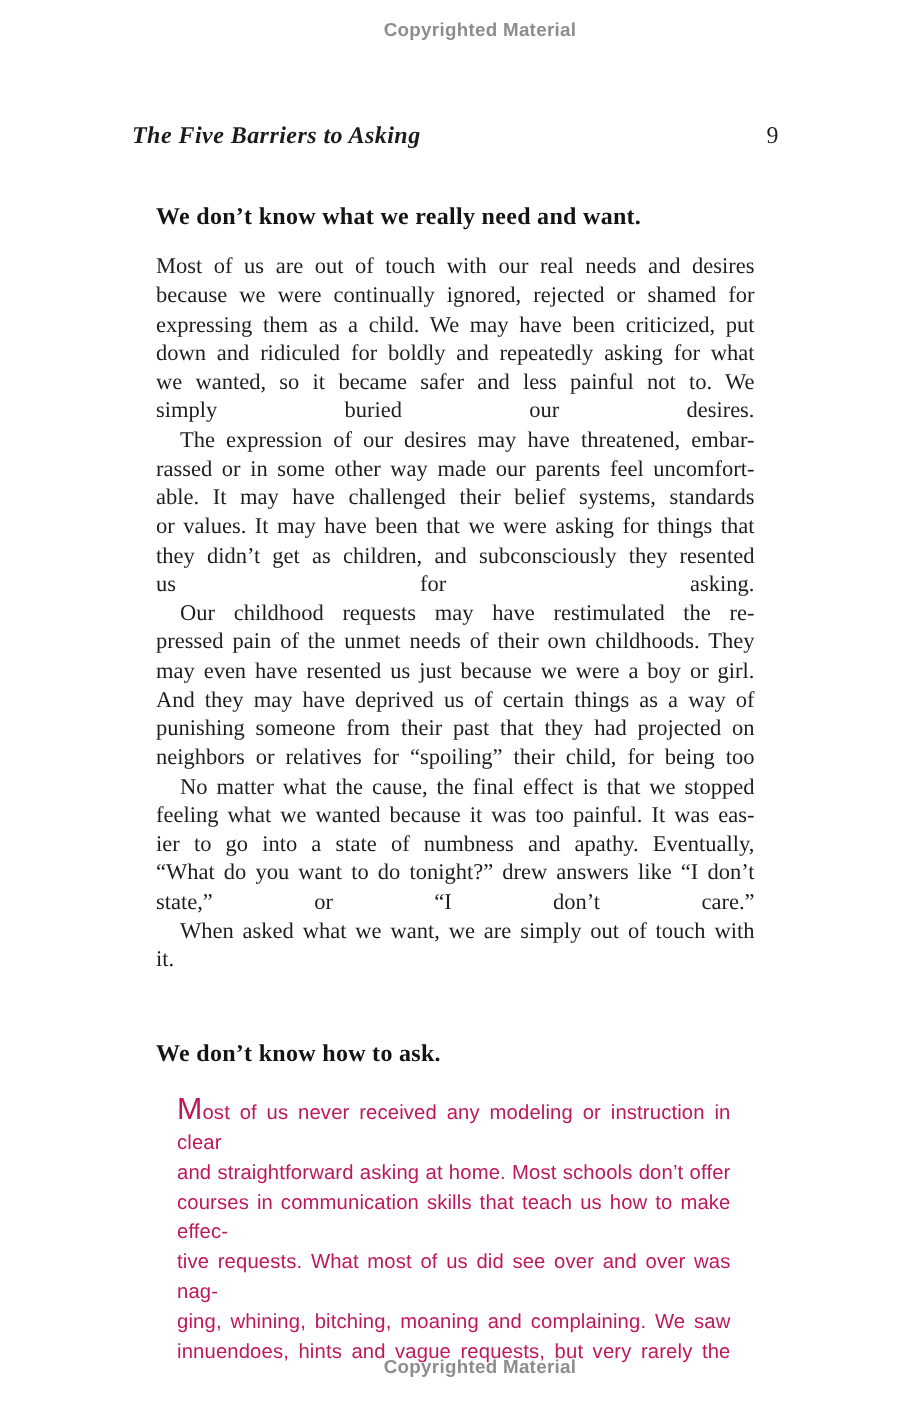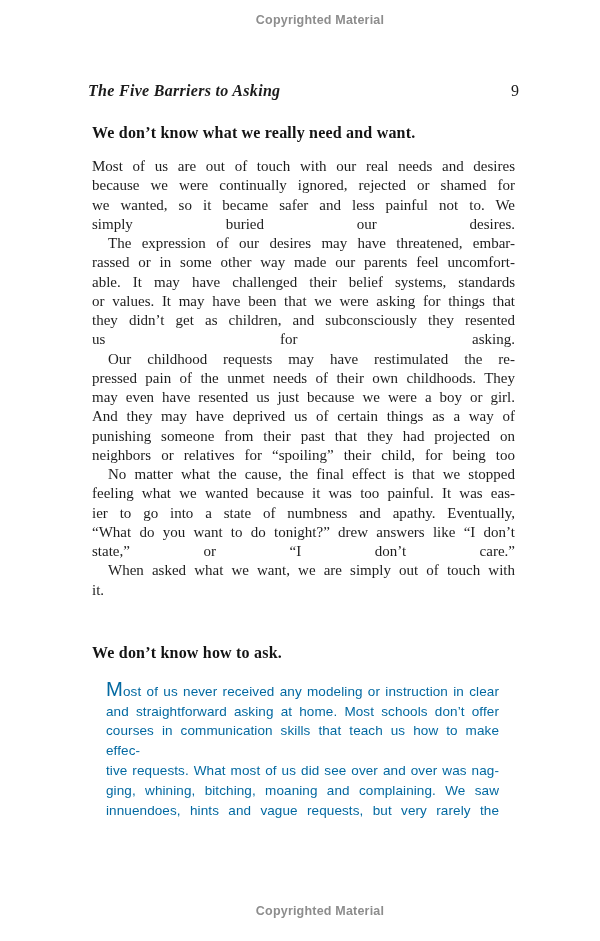--- a/index.html
+++ b/index.html
@@ -41,42 +41,42 @@
   .content {
     position: absolute; top: 118px; left: 88px; width: 431px;
     color: #1d1d1d;
   }
   .heading {
     font-family: "Liberation Serif", serif;
     font-size: 16px; font-weight: bold;
     line-height: 22px; margin: 0 0 13px 0;
     color: #141414; letter-spacing: 0.2px;
   }
-  .section { margin: 4px; }
+  .section { margin: 16px; }
   .paragraph { margin: 0; }
 
   .section.serif .line {
     font-family: "Liberation Serif", serif;
     font-size: 15px; line-height: 19.25px;
     text-align: justify; text-align-last: justify;
     color: #1d1d1d;
   }
   .line.indent { text-indent: 16px; }
   .line.last { text-align-last: left; }
 
   .section.sans { margin-top: 42px; }
   .section.sans .paragraph {
     margin: 18px 16px 0 14px;
   }
   .section.sans .line {
     font-family: "Liberation Sans", sans-serif;
     font-size: 13.5px; line-height: 19.8px;
     letter-spacing: 0.1px;
     text-align: justify; text-align-last: justify;
-    color: #0369a1;
+    color: #be185d;
   }
   .initial-cap {
     font-size: 1.5em;
     line-height: 0.7;
   }
 </style>
 </head>
 <body>
 
 <div class="copyright top">Copyrighted Material</div>
@@ -85,20 +85,22 @@
   <span class="header-title">The Five Barriers to Asking</span>
   <span class="page-number">9</span>
 </div>
 
 <div class="content">
     <section class="section serif">
       <h2 class="heading">We don’t know what we really need and want.</h2>
       <div class="paragraph">
         <div class="line">Most of us are out of touch with our real needs and desires</div>
         <div class="line">because we were continually ignored, rejected or shamed for</div>
+        <div class="line">expressing them as a child. We may have been criticized, put</div>
+        <div class="line">down and ridiculed for boldly and repeatedly asking for what</div>
         <div class="line">we wanted, so it became safer and less painful not to. We</div>
         <div class="line last">simply buried our desires.</div>
       </div>
       <div class="paragraph">
         <div class="line indent">The expression of our desires may have threatened, embar-</div>
         <div class="line">rassed or in some other way made our parents feel uncomfort-</div>
         <div class="line">able. It may have challenged their belief systems, standards</div>
         <div class="line">or values. It may have been that we were asking for things that</div>
         <div class="line">they didn’t get as children, and subconsciously they resented</div>
         <div class="line last">us for asking.</div>

